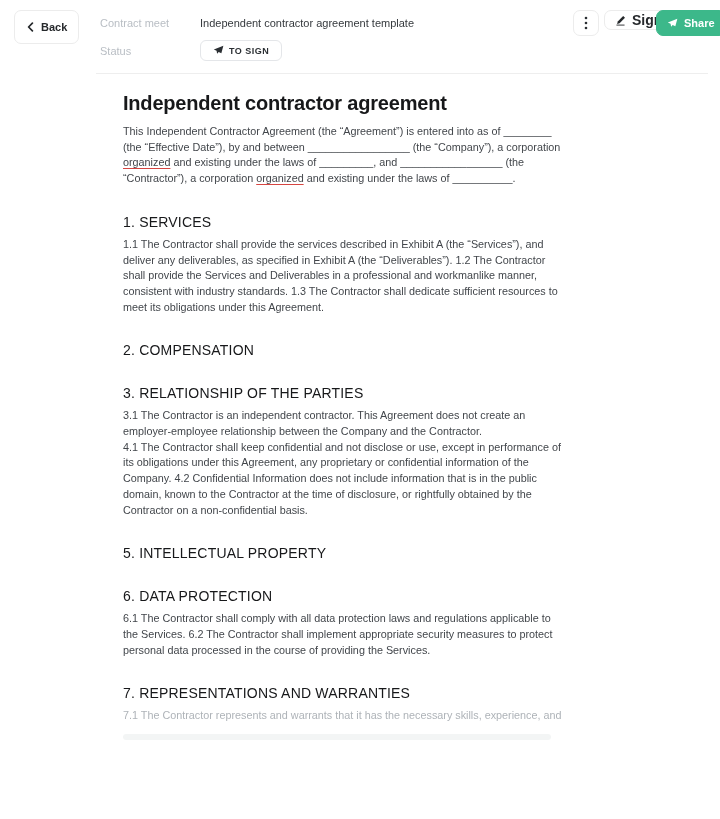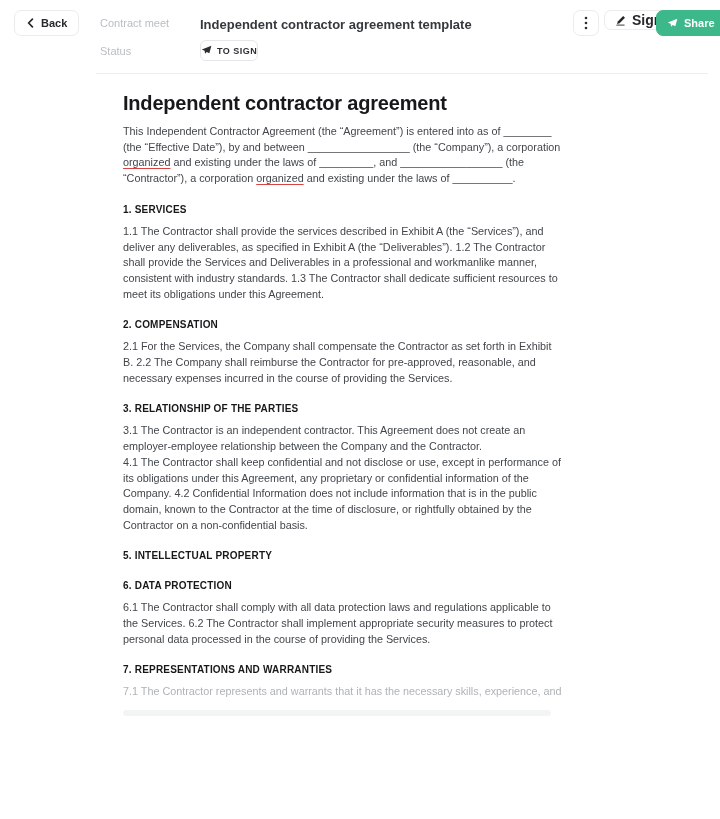--- a/index.html
+++ b/index.html
@@ -12,37 +12,36 @@
   }
   *{box-sizing:border-box;}
   html,body{margin:0;padding:0;background:#fff;}
   body{
     width:720px;height:819px;position:relative;overflow:hidden;
     font-family:"Liberation Sans","DejaVu Sans",sans-serif;
     -webkit-font-smoothing:antialiased;
   }
   
   .back-btn{
-    position:absolute;left:14px;top:10px;height:26px;
+    position:absolute;left:14px;top:10px;height:34px;
     display:inline-flex;align-items:center;gap:6px;padding:0 11px;
     background:#fff;border:1px solid var(--border);border-radius:7px;
     font-size:11px;font-weight:700;color:#26292c;cursor:pointer;
     font-family:inherit;
   }
   .meta-label{position:absolute;left:100px;font-size:11px;color:var(--muted);}
   .meta-label.row1{top:17px;}
   .meta-label.row2{top:45px;}
   .contract-title{
-    position:absolute;left:200px;top:17px;font-size:13px;color:#35393d;
+    position:absolute;left:200px;top:17px;font-size:11px;color:#35393d;
     cursor:text;
-    font-weight:bold;
   }
   .status-badge{
     position:absolute;left:200px;top:40px;height:21px;
-    display:inline-flex;align-items:center;gap:5px;padding:0 0;
+    display:inline-flex;align-items:center;gap:5px;padding:0 12px;
     border:1px solid #e4e6e9;border-radius:6px;background:#fff;
     font-size:9px;font-weight:700;letter-spacing:.5px;color:#2b2f33;
     cursor:pointer;
   }
   .kebab-btn{
     position:absolute;left:573px;top:10px;width:26px;height:26px;
     display:inline-flex;align-items:center;justify-content:center;
     background:#fff;border:1px solid var(--border);border-radius:7px;
     color:#2b2f33;cursor:pointer;
   }
@@ -69,21 +68,21 @@
     position:absolute;left:123px;top:92px;width:441px;color:var(--body);
   }
   .doc-title{
     margin:0 0 9px 0;font-size:20px;line-height:23px;font-weight:700;
     color:var(--ink);letter-spacing:-.2px;
   }
   .doc-para{
     margin:0;font-size:10.8px;line-height:15.7px;color:var(--body);
   }
   .sec-heading{
-    margin:15px 0 7px 0;font-size:10px;line-height:15px;font-weight:700;
+    margin:28px 0 7px 0;font-size:14px;line-height:15px;font-weight:400;
     color:var(--ink);letter-spacing:.2px;
   }
   .misspelled{
     text-decoration:underline;
     text-decoration-color:var(--red);
     text-decoration-thickness:1px;
     text-underline-offset:2px;
   }
   .sec-body.faded{
     color:#aeb3b8;white-space:nowrap;overflow:hidden;
@@ -167,21 +166,20 @@
     <p class="doc-para"><span>This Independent Contractor Agreement (the “Agreement”) is entered into as of ________ (the “Effective Date”), by and between _________________ (the “Company”), a corporation </span><span class="misspelled">organized</span><span> and existing under the laws of _________, and _________________ (the “Contractor”), a corporation </span><span class="misspelled">organized</span><span> and existing under the laws of __________.</span></p>
 
     <div id="sections">
   <section class="doc-section">
     <h2 class="sec-heading">1. SERVICES</h2>
     <p class="doc-para sec-body">1.1 The Contractor shall provide the services described in Exhibit A (the “Services”), and deliver any deliverables, as specified in Exhibit A (the “Deliverables”). 1.2 The Contractor shall provide the Services and Deliverables in a professional and workmanlike manner, consistent with industry standards. 1.3 The Contractor shall dedicate sufficient resources to meet its obligations under this Agreement.</p>
   </section>
 
   <section class="doc-section">
     <h2 class="sec-heading">2. COMPENSATION</h2>
-    <p class="doc-para sec-body">2.1 For the Services, the Company shall compensate the Contractor as set forth in Exhibit B. 2.2 The Company shall reimburse the Contractor for pre-approved, reasonable, and necessary expenses incurred in the course of providing the Services.</p>
   </section>
 
   <section class="doc-section">
     <h2 class="sec-heading">3. RELATIONSHIP OF THE PARTIES</h2>
     <p class="doc-para sec-body">3.1 The Contractor is an independent contractor. This Agreement does not create an employer-employee relationship between the Company and the Contractor.</p>
   </section>
 
   <section class="doc-section">
     <p class="doc-para sec-body">4.1 The Contractor shall keep confidential and not disclose or use, except in performance of its obligations under this Agreement, any proprietary or confidential information of the Company. 4.2 Confidential Information does not include information that is in the public domain, known to the Contractor at the time of disclosure, or rightfully obtained by the Contractor on a non-confidential basis.</p>
   </section>

